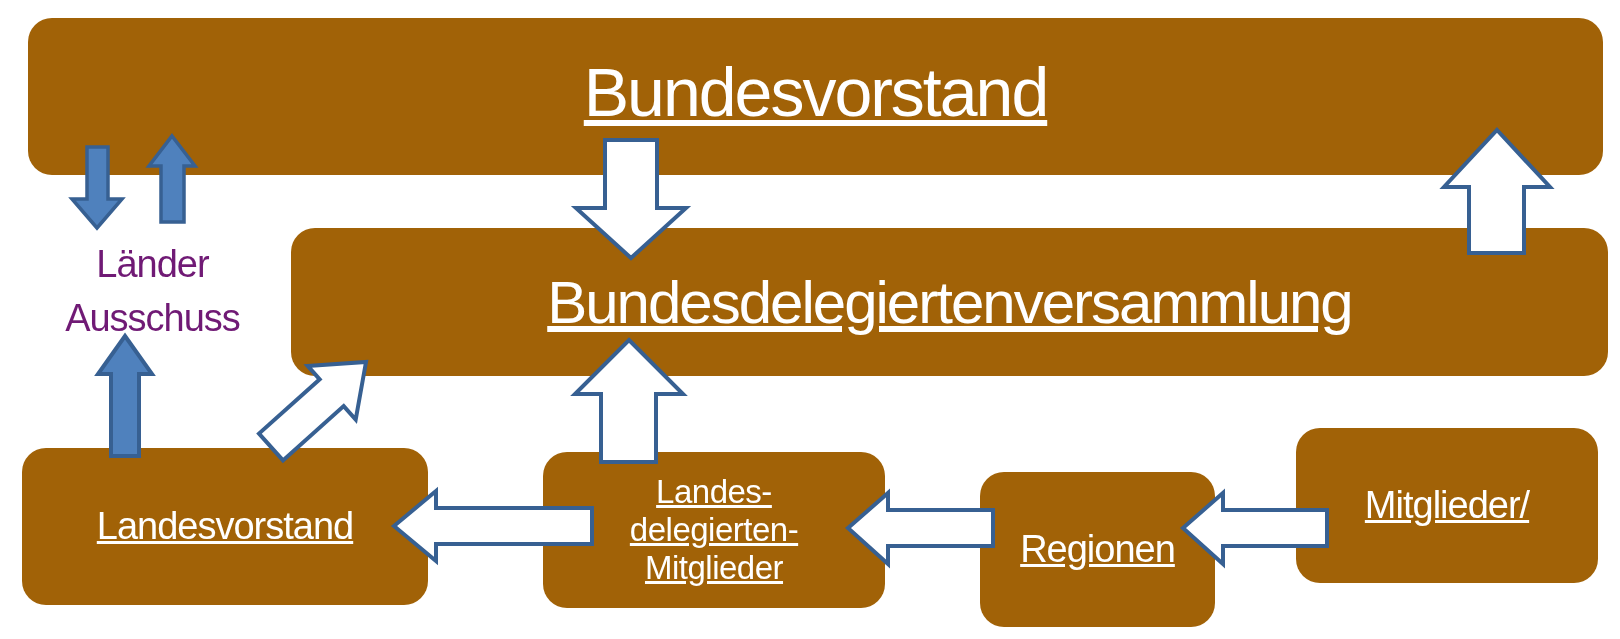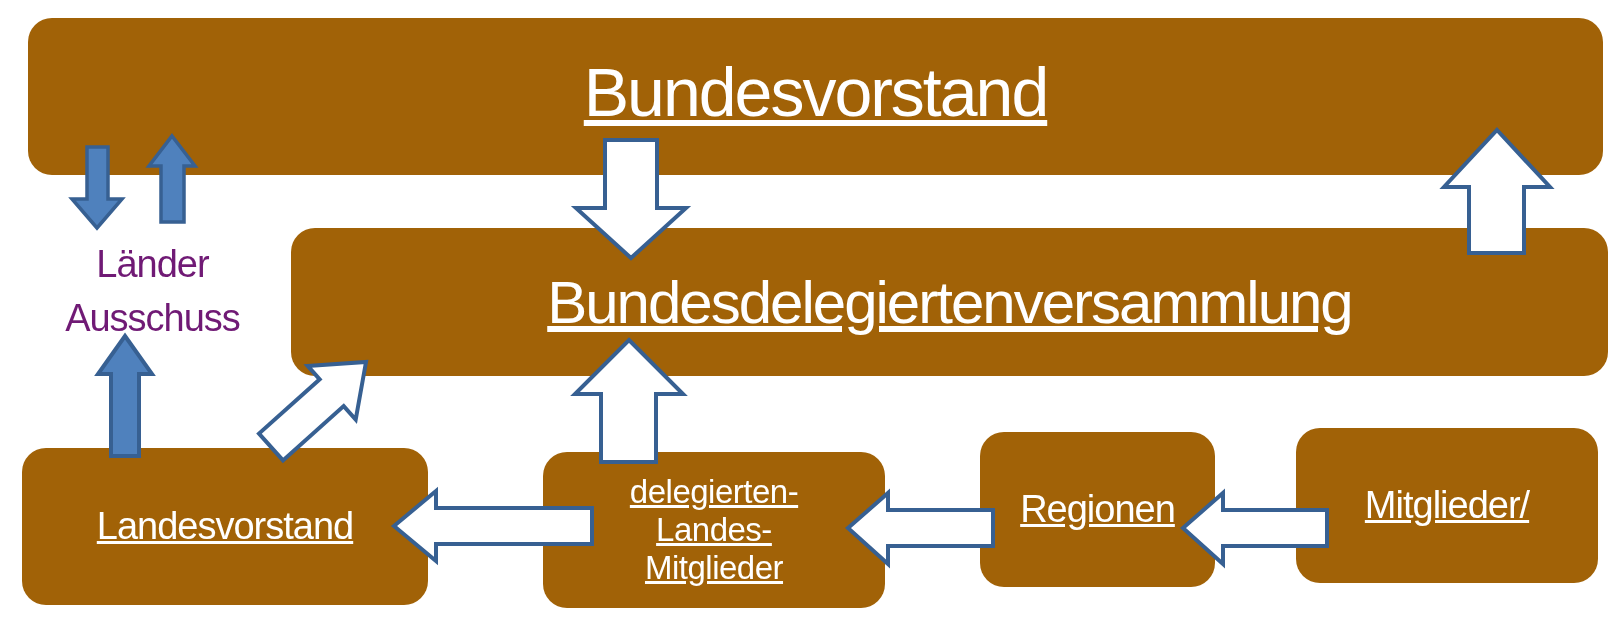--- a/index.html
+++ b/index.html
@@ -39,21 +39,21 @@
   }
   #node-landesvorstand {
     left: 22px; top: 448px; width: 406px; height: 157px;
     font-size: 38px; letter-spacing: -1px; justify-content: center;
   }
   #node-landes-delegierten-versammlung {
     left: 543px; top: 452px; width: 342px; height: 156px;
     font-size: 33px; line-height: 1.15; letter-spacing: -0.5px;
   }
   #node-regionen {
-    left: 980px; top: 432px; width: 235px; height: 155px;
+    left: 980px; top: 472px; width: 235px; height: 155px;
     font-size: 38px; letter-spacing: -1px;
   }
   #node-mitglieder-gruppe {
     left: 1296px; top: 428px; width: 302px; height: 155px;
     font-size: 38px; line-height: 1.72; letter-spacing: -1px;
   }
   #label-laender-ausschuss {
     position: absolute;
     left: 35px; top: 238px; width: 235px;
     text-align: center;
@@ -102,22 +102,22 @@
   <div id="label-laender-ausschuss">
     <div>Länder</div>
     <div>Ausschuss</div>
   </div>
 
   <div class="node" id="node-landesvorstand">
     <span>Landesvorstand</span>
   </div>
 
   <div class="node" id="node-landes-delegierten-versammlung">
+    <div>Landes-</div>
     <div>delegierten-</div>
-    <div>Landes-</div>
     <div>Mitglieder</div>
   </div>
 
   <div class="node" id="node-regionen">
     <span>Regionen</span>
   </div>
 
   <div class="node" id="node-mitglieder-gruppe">
     <div>Mitglieder/</div>
   </div>

